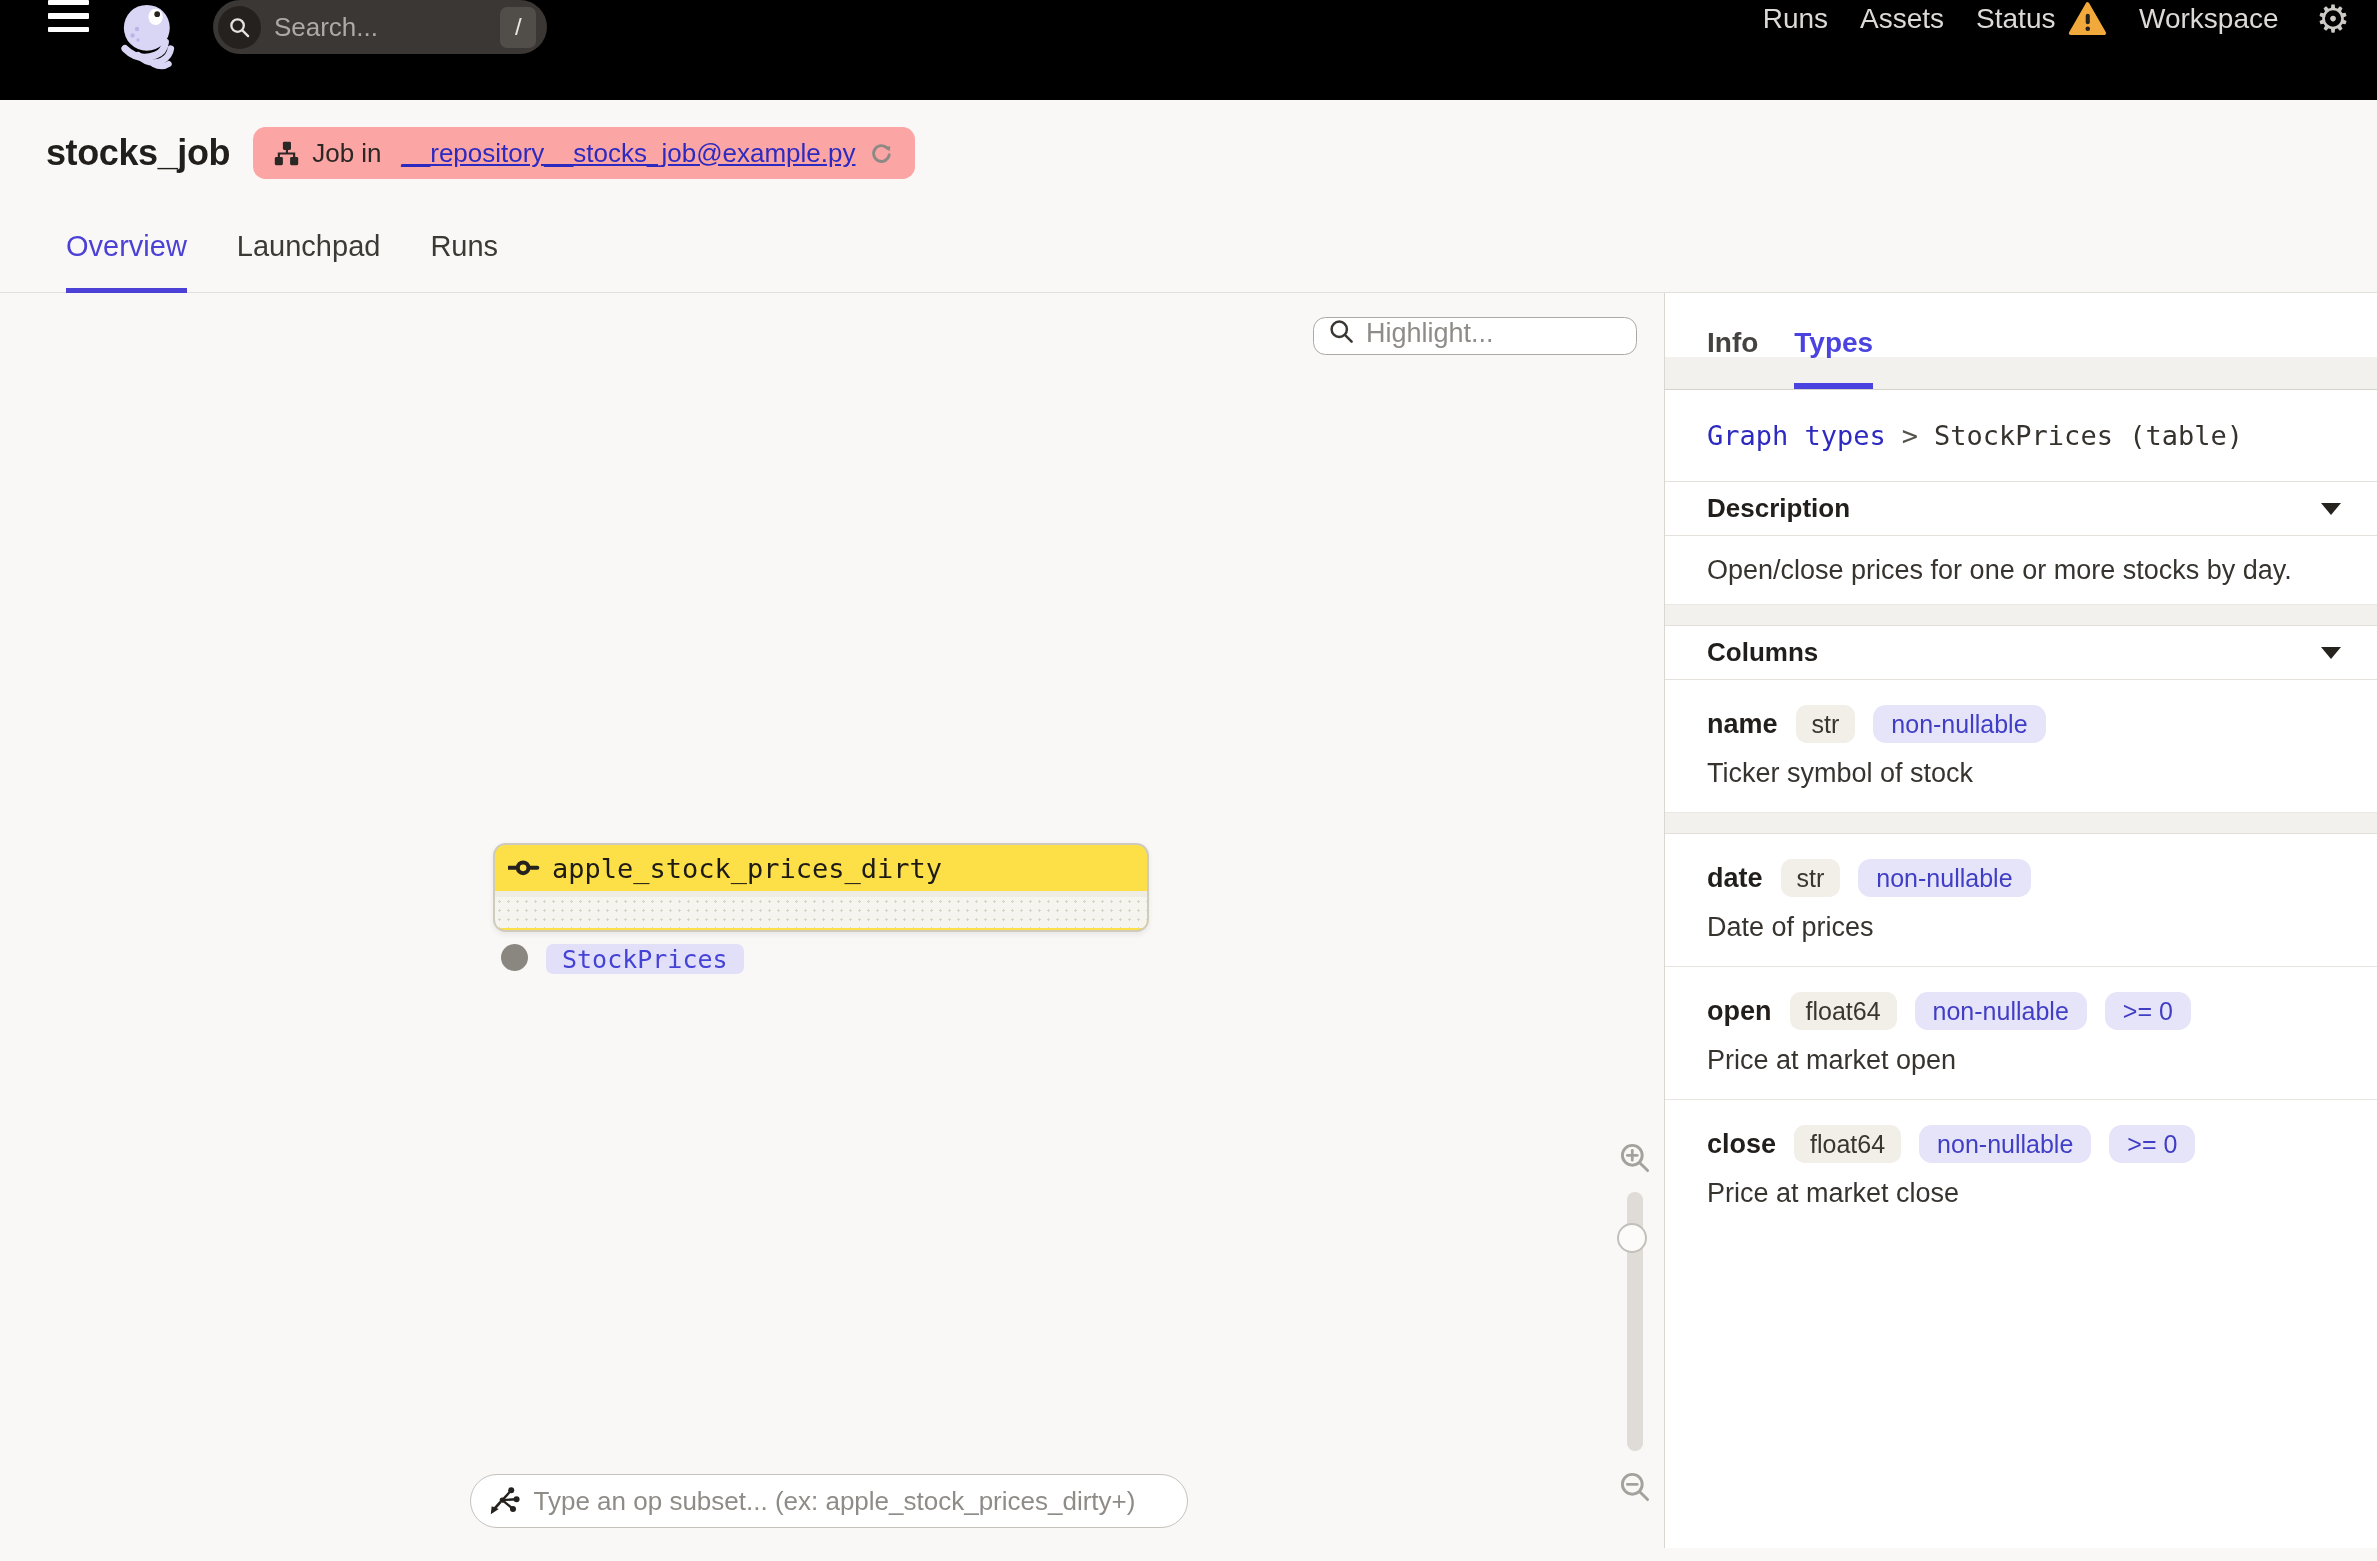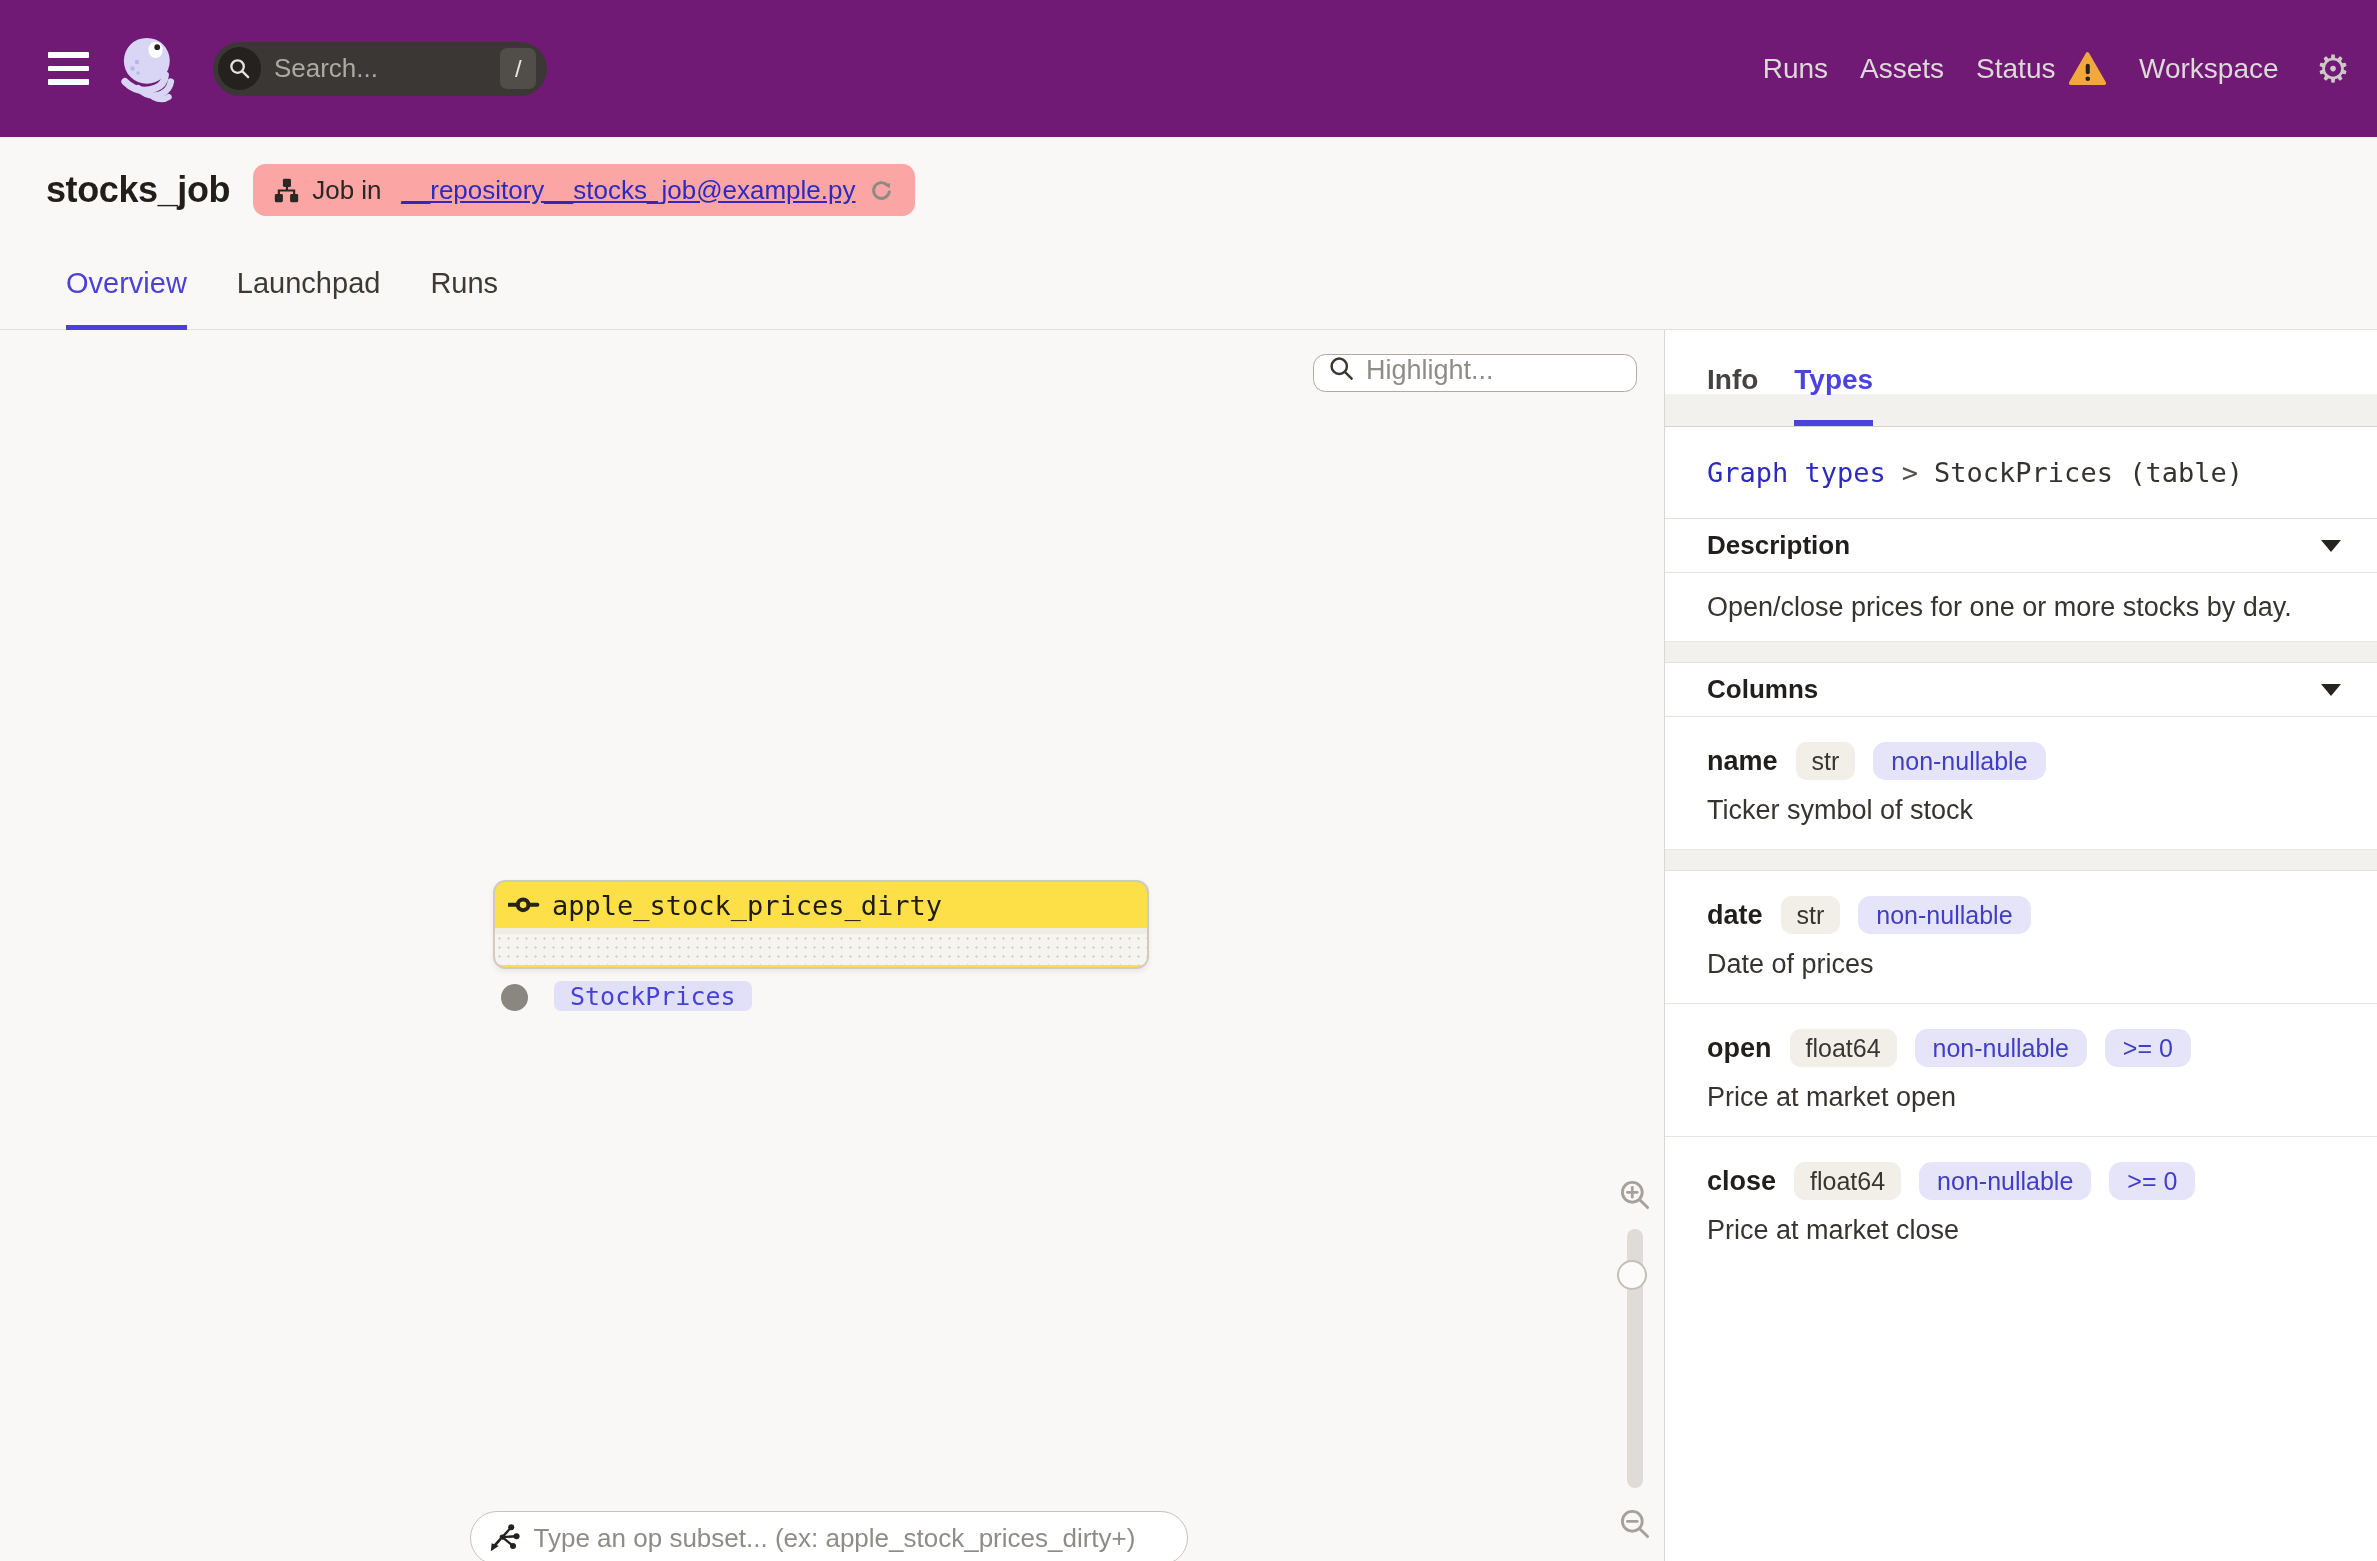--- a/index.html
+++ b/index.html
@@ -1,21 +1,21 @@
 <!DOCTYPE html>
 <html style="font-size:14.3px"><head>
 <meta charset="utf-8">
 <style>
   * { margin:0; padding:0; box-sizing:border-box; }
   html,body { width:2377px; height:1561px; overflow:hidden; }
   body { font-family:"Liberation Sans", sans-serif; background:#F9F8F6; }
   .mono { font-family:"DejaVu Sans Mono", monospace; }
 
   
-  .topbar { height:137px; background:#701a75; display:flex; align-items:center; }
+  .topbar { height:100px; background:#000000; display:flex; align-items:flex-start; }
   .hamburger { margin-left:48px; width:41px; display:flex; flex-direction:column; gap:8px; cursor:pointer; }
   .hamburger span { display:block; height:5.4px; background:#FFFFFF; border-radius:0.9px; }
   .logo { margin-left:25px; width:70px; height:71px; }
   .search-pill { margin-left:29px; width:334px; height:54px; background:#3B3734; border-radius:27px; display:flex; align-items:center; }
   .search-circle { width:43px; height:43px; margin-left:5.4px; border-radius:50%; background:#24211E; display:flex; align-items:center; justify-content:center; }
   .search-pill input { flex:1; margin-left:12.5px; border:none; outline:none; background:transparent; font-size:26px; color:#E8E6E3; font-family:"Liberation Sans",sans-serif; min-width:0; }
   .search-pill input::placeholder { color:#ADA9A5; }
   .slash-badge { margin-right:10.7px; width:36px; height:41px; background:#514D48; border-radius:7.1px; color:#E9E7E4; font-size:24px; display:flex; align-items:center; justify-content:center; }
   .topnav { margin-left:auto; margin-right:27px; display:flex; align-items:center; gap:32px; }
   .topnav .nav-item { color:#DCD9D6; font-size:28px; font-weight:500; cursor:pointer; display:flex; align-items:center; gap:12.5px; }
@@ -39,21 +39,21 @@
   .highlight-box { position:absolute; top:24px; right:27px; width:324px; height:38px; background:#FFFFFF; border:1.8px solid #ADA9A4; border-radius:12.5px; display:flex; align-items:flex-start; padding-left:14.3px; gap:10.7px; }
   .highlight-box input { border:none; outline:none; background:transparent; font-size:27px; color:#3D3A36; flex:1; min-width:0; font-family:"Liberation Sans",sans-serif; }
   .highlight-box input::placeholder { color:#8F8C87; }
 
   .op-node { position:absolute; left:493px; top:550px; width:656px; height:89px; background:#fde047; border:2.7px solid #CFCBBF; border-radius:12.5px; overflow:hidden; box-shadow:0 2.7px 5.4px rgba(60,55,40,0.08); cursor:pointer; }
   .op-node-title { height:46px; display:flex; align-items:center; gap:12.5px; padding-left:12.5px; font-size:27px; color:#1E1B17; }
   .op-node-strip { height:6.3px; background:#EFECE4; }
   .op-node-body { height:31px; background-color:#F6F4EE;
     background-image:radial-gradient(#D8D4C8 1.4px, transparent 1.4px); background-size:9px 9px; }
 
-  .type-tag-row { position:absolute; left:501px; top:651px; display:flex; align-items:flex-end; gap:26px; }
+  .type-tag-row { position:absolute; left:501px; top:651px; display:flex; align-items:flex-start; gap:18px; }
   .type-dot { width:27px; height:27px; border-radius:50%; background:#8A8781; }
   .type-tag { height:30px; background:#E2E0F9; border-radius:7.1px; display:flex; align-items:center; padding:0 16px; font-size:25px; color:#4542D6; cursor:pointer; }
 
   .zoom-controls { position:absolute; right:9px; width:41px; top:847px; }
   .zoom-controls .zbtn { display:block; margin:0 auto; cursor:pointer; }
   .zoom-track { position:relative; width:16px; height:259px; margin:16px auto 18px auto; background:#DFDBD6; border-radius:8px; }
   .zoom-thumb { position:absolute; left:-9.8px; top:31px; width:30px; height:30px; background:#FCFBFA; border:2.7px solid #C3BFBA; border-radius:50%; cursor:grab; }
 
   .op-subset-box { position:absolute; left:470px; bottom:19.6px; width:718px; height:54px; background:#FFFFFF; border:1.8px solid #C6C2BC; border-radius:27px; display:flex; align-items:center; padding-left:18px; gap:12.5px; }
   .op-subset-box input { border:none; outline:none; background:transparent; font-size:26px; color:#3D3A36; flex:1; min-width:0; font-family:"Liberation Sans",sans-serif; }

